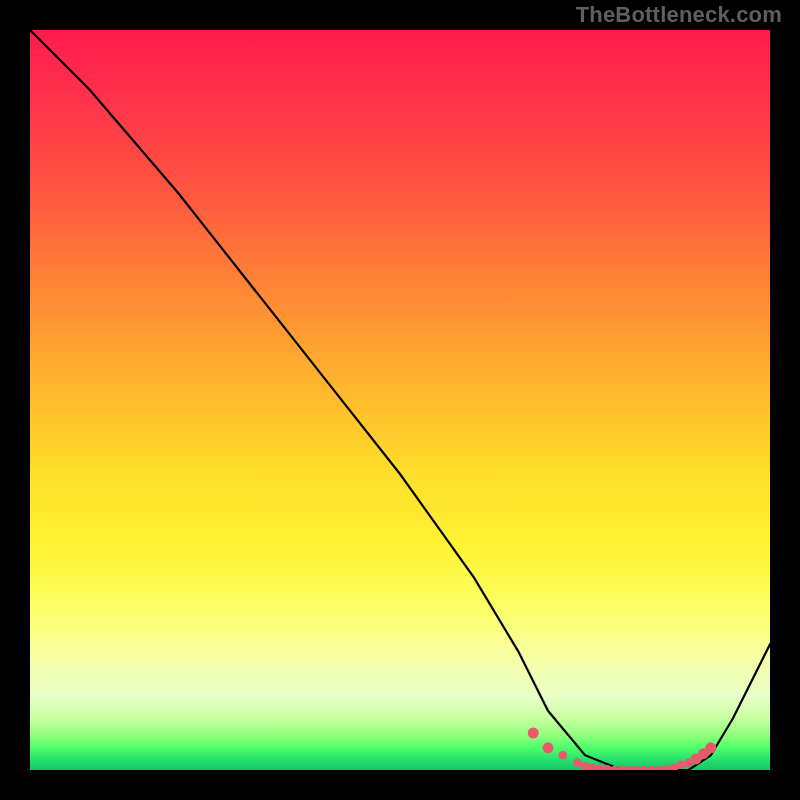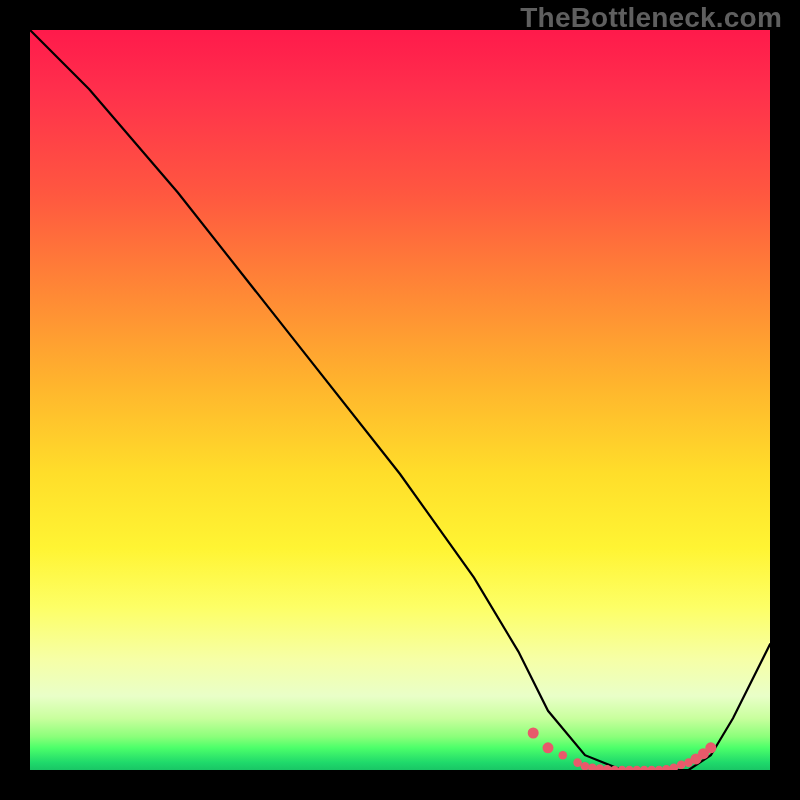--- a/index.html
+++ b/index.html
@@ -14,21 +14,21 @@
   .frame {
     position: relative;
     width: 800px;
     height: 800px;
     background: #000;
   }
   .watermark {
     position: absolute;
     top: 2px;
     right: 18px;
-    font-size: 28px;
+    font-size: 22px;
     font-weight: 600;
     color: #5f5f5f;
     letter-spacing: 0.2px;
     margin-left: 35px;
   }
   .plot-area {
     position: absolute;
     left: 30px;
     top: 30px;
     width: 740px;

